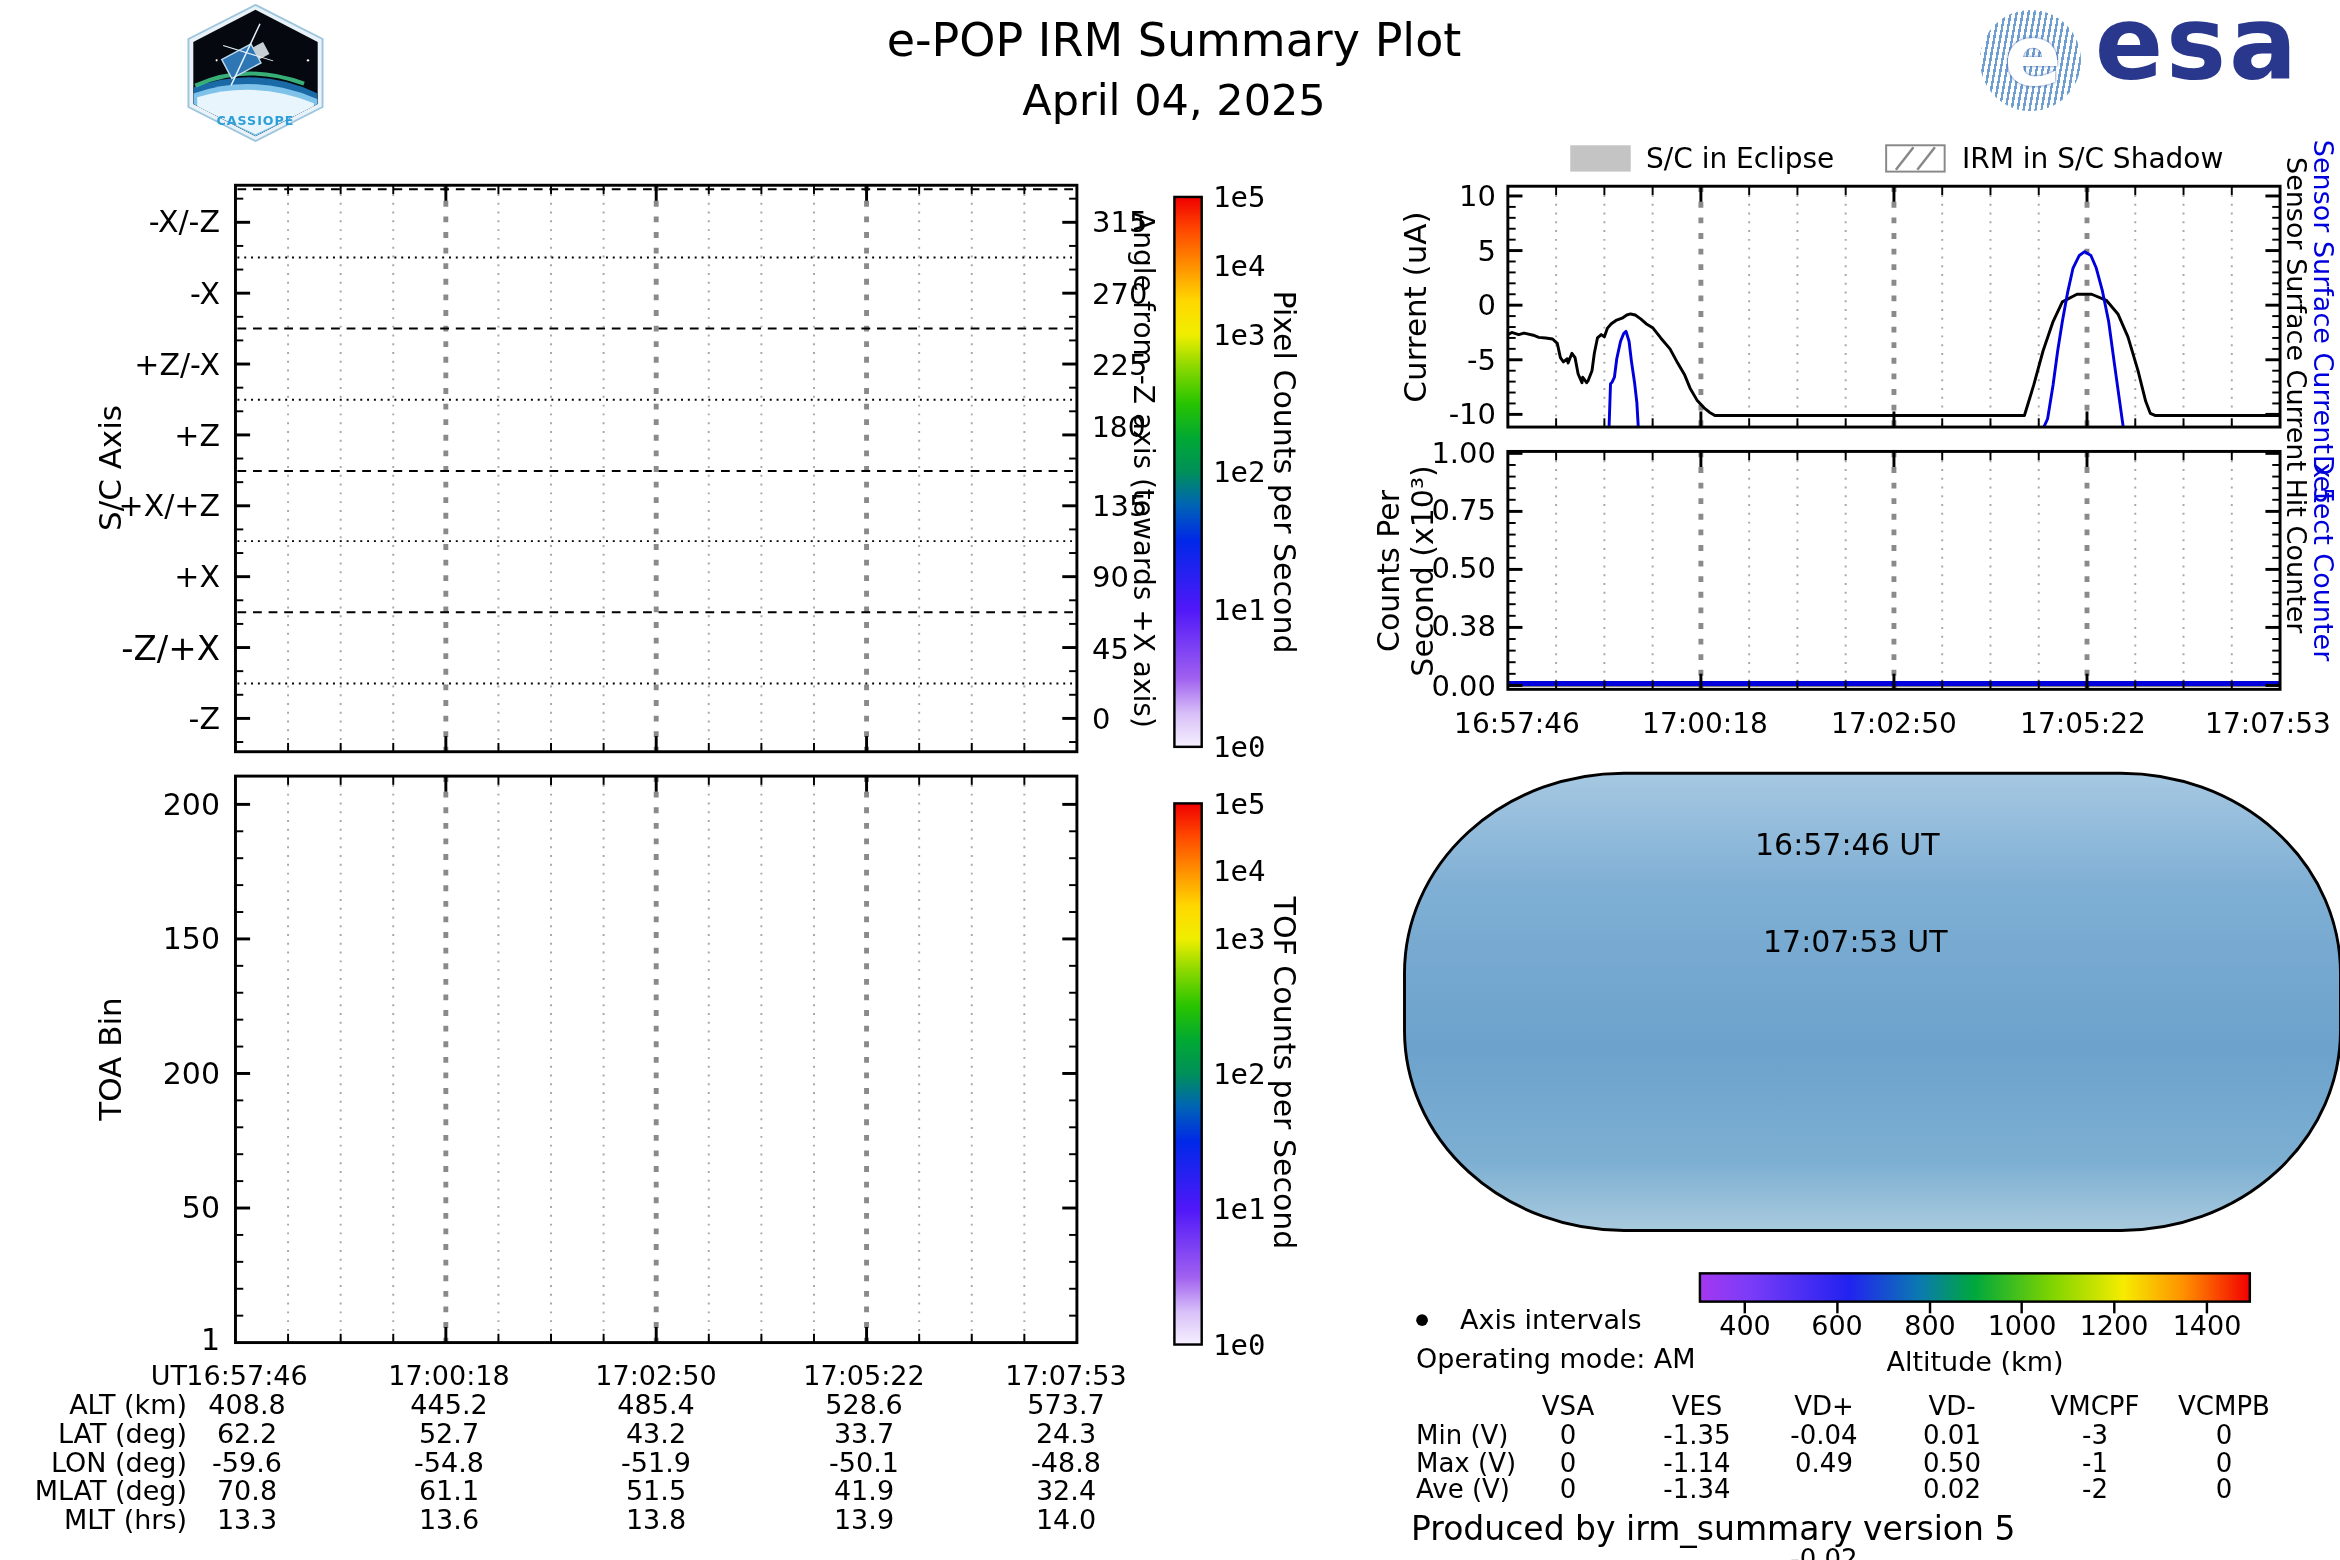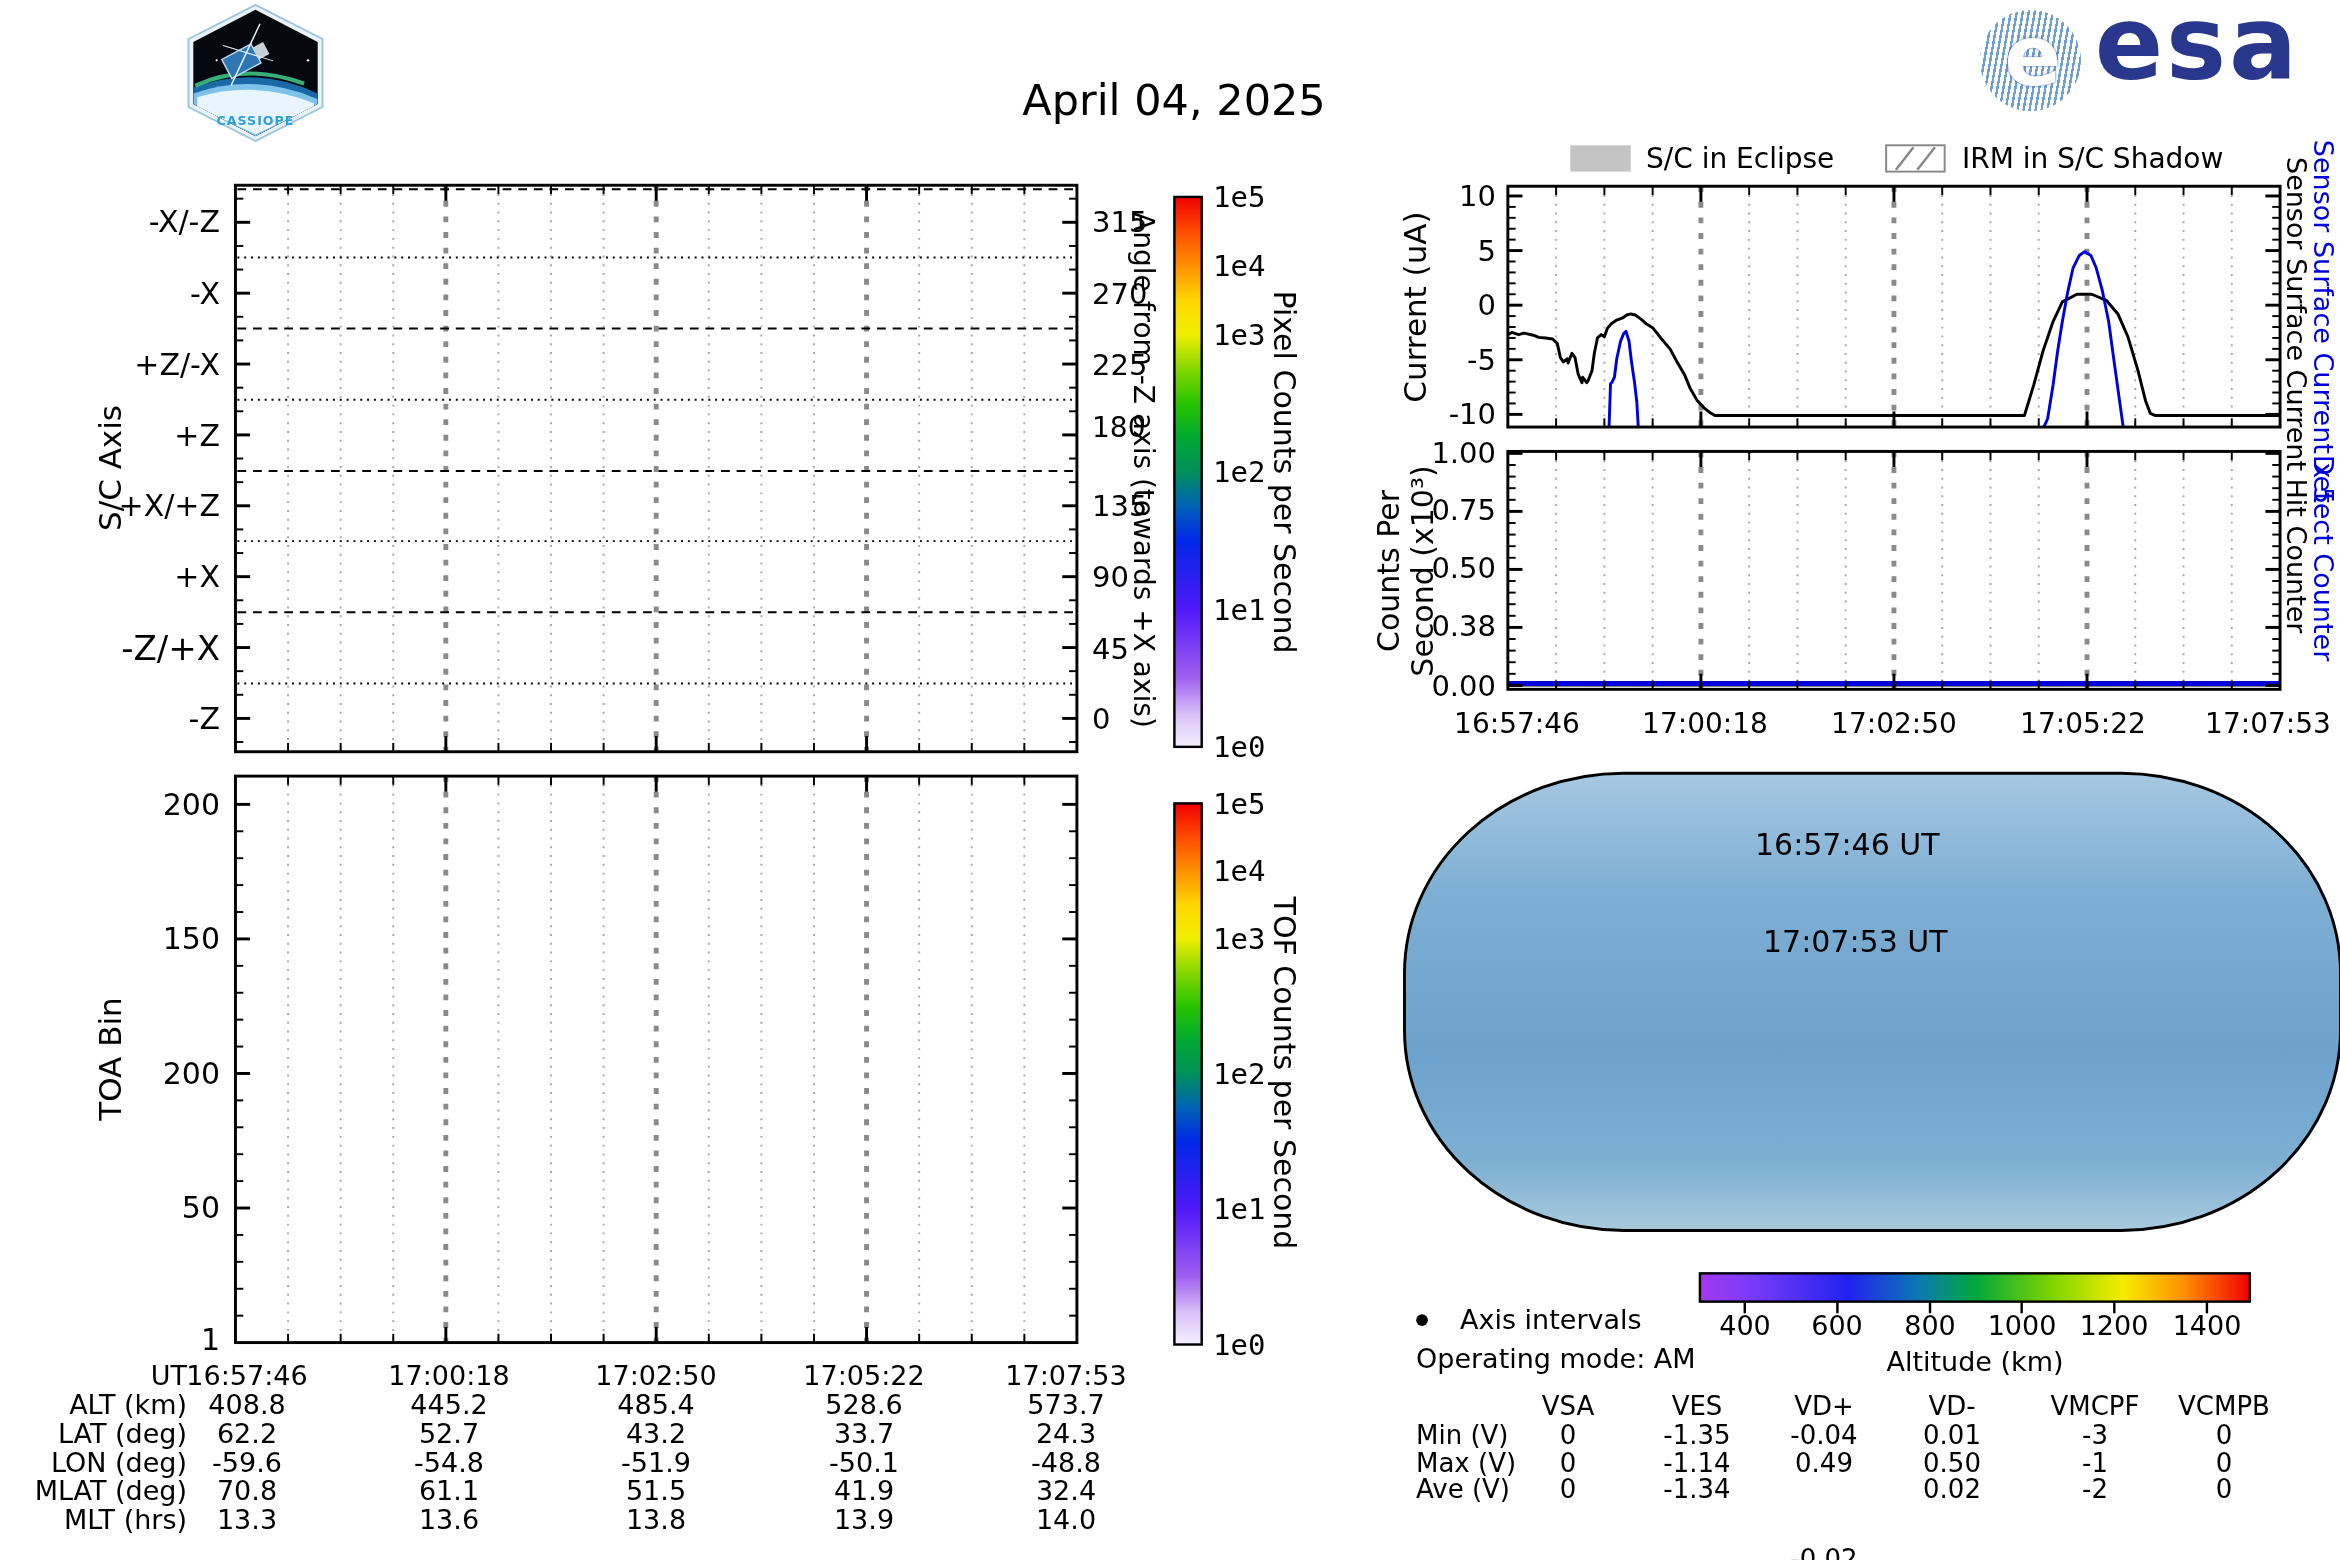--- a/index.html
+++ b/index.html
@@ -564,20 +564,21 @@
           <rect x="-26" y="-8" width="34" height="22" fill="#2f76b5" stroke="#bcd9ec" stroke-width="1.5"></rect>
           <rect x="8" y="-4" width="12" height="14" fill="#c8cfd4"></rect>
           <line x1="-30" y1="20" x2="26" y2="-22" stroke="#e8f4fb" stroke-width="1.5"></line>
           <line x1="20" y1="18" x2="-18" y2="-20" stroke="#e8f4fb" stroke-width="1"></line>
         </g>
       </g>
       <text x="70" y="124" text-anchor="middle" font-size="13" font-weight="bold" fill="#2d9fd8" letter-spacing="1" id="cassiope-text">CASSIOPE</text>
     </svg>
   </div>
 
+  <div class="lbl title cx" style="left:1174px;top:15.6px;">e-POP IRM Summary Plot</div>
   <div class="lbl subtitle cx" style="left:1174px;top:78px;">April 04, 2025</div>
 
   <div class="esa">
     <div class="esa-globe">
         <span class="e">e</span>
       </div>
     <div class="esa-word">esa</div>
   </div>
 
   <div class="lbl vup" style="left:94px;top:468px;font-size:31px;">S/C Axis</div>
@@ -597,20 +598,21 @@
   <div class="lbl vup" style="left:1407px;top:571px;font-size:30px;">Second (x10³)</div>
   <div class="lbl vdn" style="left:2282px;top:556px;font-size:27px;">Hit Counter</div>
   <div class="lbl vdn blue" style="left:2309px;top:558px;font-size:27px;">Detect Counter</div>
 
   <div class="lbl l" style="left:1755px;top:845px;font-size:30px;">16:57:46 UT</div>
   <div class="lbl l" style="left:1763px;top:942px;font-size:30px;">17:07:53 UT</div>
 
   <div class="lbl l" style="left:1460px;top:1320px;font-size:27px;">Axis intervals</div>
   <div class="lbl l" style="left:1416px;top:1359px;font-size:27px;">Operating mode: AM</div>
   <div class="lbl c" style="left:1975px;top:1362px;font-size:27px;">Altitude (km)</div>
+  <div class="lbl l" style="left:1411px;top:1529px;font-size:33px;">Produced by irm_summary version 5</div>
 
   <div id="gen-labels">
       <div class="lbl r" style="left: 220px; top: 222px; font-size: 30px;">-X/-Z</div>
       <div class="lbl r" style="left: 220px; top: 294px; font-size: 30px;">-X</div>
       <div class="lbl r" style="left: 220px; top: 365px; font-size: 30px;">+Z/-X</div>
       <div class="lbl r" style="left: 220px; top: 436px; font-size: 30px;">+Z</div>
       <div class="lbl r" style="left: 220px; top: 506px; font-size: 30px;">+X/+Z</div>
       <div class="lbl r" style="left: 220px; top: 577px; font-size: 30px;">+X</div>
       <div class="lbl r" style="left: 220px; top: 649px; font-size: 34px;">-Z/+X</div>
       <div class="lbl r" style="left: 220px; top: 719px; font-size: 30px;">-Z</div>

